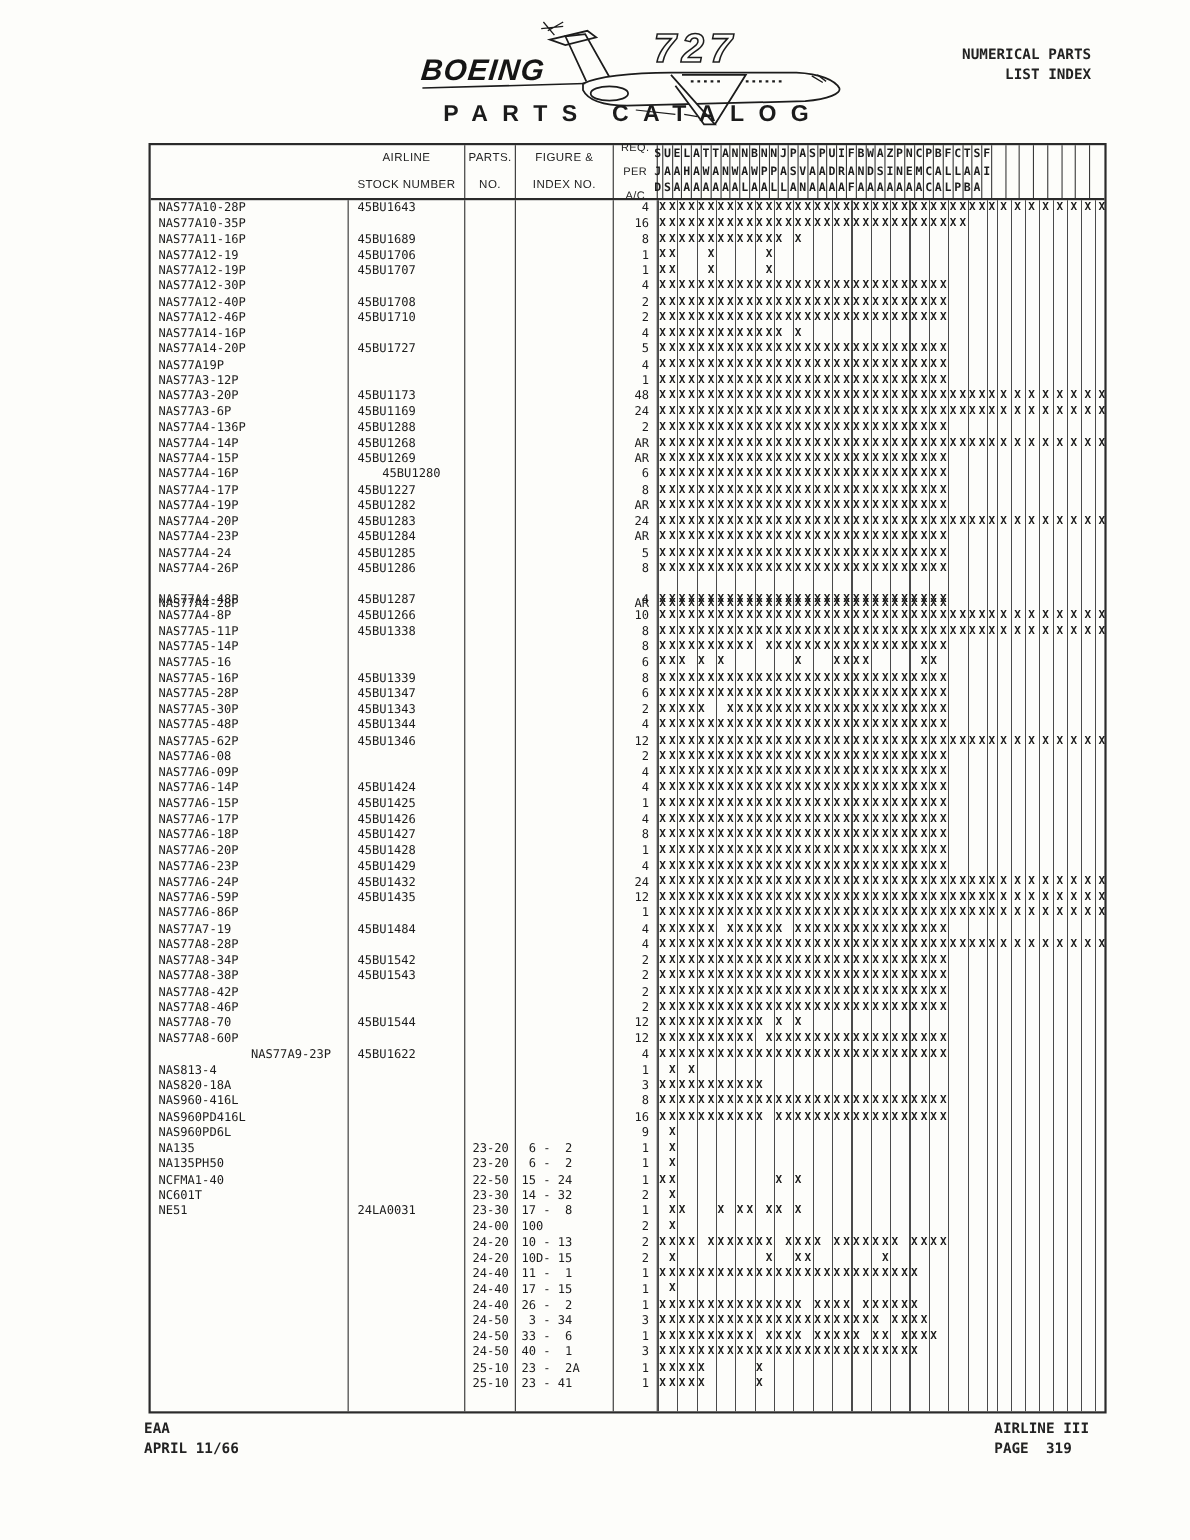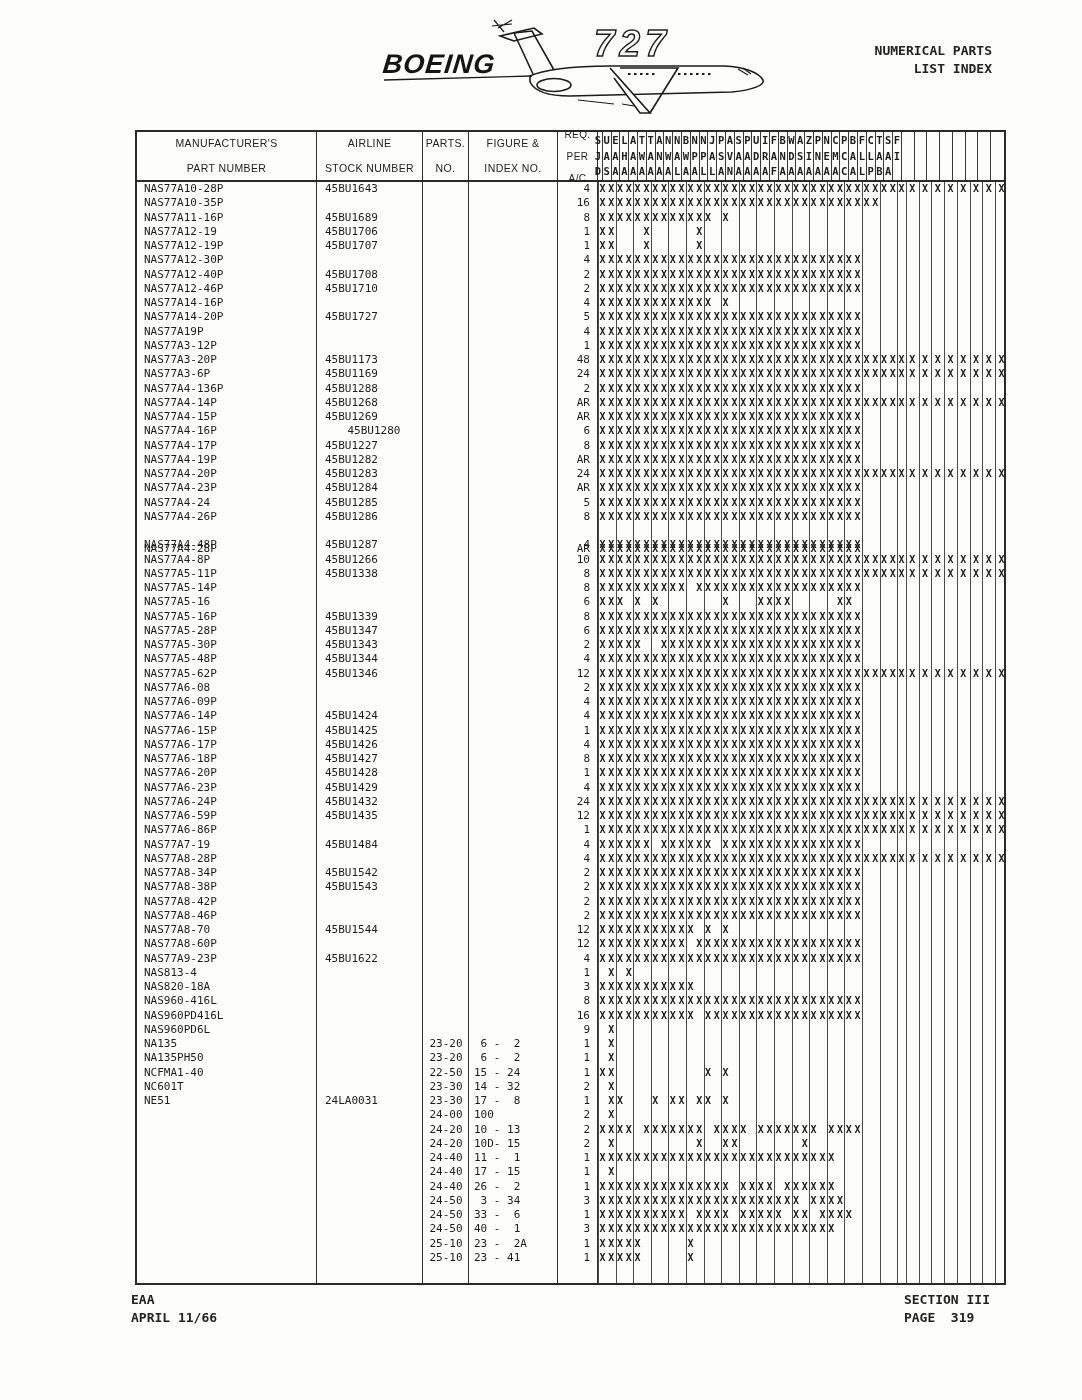--- a/index.html
+++ b/index.html
@@ -89,30 +89,26 @@
         <path d="M228,52 L268,97 L258,97 L232,62" fill="#fdfdfa"></path>
         <path d="M238,52 L296,52 L268,97"></path>
 
         <path d="M196,84 L232,88 M240,88 L252,90" stroke-width="1.1"></path>
 
         <path d="M2,64 L150,60" stroke-width="1.4"></path>
       </g>
       <text x="6" y="57" font-family="Liberation Sans, sans-serif" font-size="27" font-weight="bold" font-style="italic" letter-spacing="1" fill="#151515" transform="skewX(-6)">BOEING</text>
     </svg>
   </div>
+  <div class="catalog-title">PARTS CATALOG</div>
 
   <div class="corner-title"><span>NUMERICAL PARTS</span><br><span>LIST INDEX</span></div>
 
   <div class="ptable">
     <div class="thead" id="thead">
-        <div class="th" style="left: 0px; width: 180px;">
-          <span>MANUFACTURER'S</span>
-          <br>
-          <span>PART NUMBER</span>
-        </div>
         <div class="th" style="left: 180px; width: 106px;">
           <span>AIRLINE</span>
           <br>
           <span>STOCK NUMBER</span>
         </div>
         <div class="th" style="left: 286px; width: 46px;">
           <span>PARTS.</span>
           <br>
           <span>NO.</span>
         </div>
@@ -747,21 +743,21 @@
         </div>
         <div class="row" style="top: 755.25px;">
           <div class="cell" style="left: 0px; width: 180px; text-align: left; padding: 0px 0px 0px 7px;">NAS77A8-60P</div>
           <div class="cell" style="left: 180px; width: 106px; text-align: left; padding: 0px 0px 0px 8px;"></div>
           <div class="cell" style="left: 286px; width: 46px; text-align: center;"></div>
           <div class="cell" style="left: 332px; width: 89px; text-align: left; padding: 0px 0px 0px 5px;"></div>
           <div class="cell" style="left: 421px; width: 40px; text-align: right; padding: 0px 8px 0px 0px;">12</div>
           <div class="cell" style="left: 461px; width: 410px;"><span class="xm" style="left: 0px; width: 8.8px;">X</span><span class="xm" style="left: 8.8px; width: 8.8px;">X</span><span class="xm" style="left: 17.6px; width: 8.8px;">X</span><span class="xm" style="left: 26.4px; width: 8.8px;">X</span><span class="xm" style="left: 35.2px; width: 8.8px;">X</span><span class="xm" style="left: 44px; width: 8.8px;">X</span><span class="xm" style="left: 52.8px; width: 8.8px;">X</span><span class="xm" style="left: 61.6px; width: 8.8px;">X</span><span class="xm" style="left: 70.4px; width: 8.8px;">X</span><span class="xm" style="left: 79.2px; width: 8.8px;">X</span><span class="xm" style="left: 96.8px; width: 8.8px;">X</span><span class="xm" style="left: 105.6px; width: 8.8px;">X</span><span class="xm" style="left: 114.4px; width: 8.8px;">X</span><span class="xm" style="left: 123.2px; width: 8.8px;">X</span><span class="xm" style="left: 132px; width: 8.8px;">X</span><span class="xm" style="left: 140.8px; width: 8.8px;">X</span><span class="xm" style="left: 149.6px; width: 8.8px;">X</span><span class="xm" style="left: 158.4px; width: 8.8px;">X</span><span class="xm" style="left: 167.2px; width: 8.8px;">X</span><span class="xm" style="left: 176px; width: 8.8px;">X</span><span class="xm" style="left: 184.8px; width: 8.8px;">X</span><span class="xm" style="left: 193.6px; width: 8.8px;">X</span><span class="xm" style="left: 202.4px; width: 8.8px;">X</span><span class="xm" style="left: 211.2px; width: 8.8px;">X</span><span class="xm" style="left: 220px; width: 8.8px;">X</span><span class="xm" style="left: 228.8px; width: 8.8px;">X</span><span class="xm" style="left: 237.6px; width: 8.8px;">X</span><span class="xm" style="left: 246.4px; width: 8.8px;">X</span><span class="xm" style="left: 255.2px; width: 8.8px;">X</span></div>
         </div>
         <div class="row" style="top: 769.5px;">
-          <div class="cell" style="left: 0px; width: 164px; text-align: left; padding: 0px 0px 0px 7px;">NAS77A9-23P</div>
+          <div class="cell" style="left: 0px; width: 164px; text-align: right; padding: 0px 0px 0px 7px;">NAS77A9-23P</div>
           <div class="cell" style="left: 180px; width: 106px; text-align: left; padding: 0px 0px 0px 8px;">45BU1622</div>
           <div class="cell" style="left: 286px; width: 46px; text-align: center;"></div>
           <div class="cell" style="left: 332px; width: 89px; text-align: left; padding: 0px 0px 0px 5px;"></div>
           <div class="cell" style="left: 421px; width: 40px; text-align: right; padding: 0px 8px 0px 0px;">4</div>
           <div class="cell" style="left: 461px; width: 410px;"><span class="xm" style="left: 0px; width: 8.8px;">X</span><span class="xm" style="left: 8.8px; width: 8.8px;">X</span><span class="xm" style="left: 17.6px; width: 8.8px;">X</span><span class="xm" style="left: 26.4px; width: 8.8px;">X</span><span class="xm" style="left: 35.2px; width: 8.8px;">X</span><span class="xm" style="left: 44px; width: 8.8px;">X</span><span class="xm" style="left: 52.8px; width: 8.8px;">X</span><span class="xm" style="left: 61.6px; width: 8.8px;">X</span><span class="xm" style="left: 70.4px; width: 8.8px;">X</span><span class="xm" style="left: 79.2px; width: 8.8px;">X</span><span class="xm" style="left: 88px; width: 8.8px;">X</span><span class="xm" style="left: 96.8px; width: 8.8px;">X</span><span class="xm" style="left: 105.6px; width: 8.8px;">X</span><span class="xm" style="left: 114.4px; width: 8.8px;">X</span><span class="xm" style="left: 123.2px; width: 8.8px;">X</span><span class="xm" style="left: 132px; width: 8.8px;">X</span><span class="xm" style="left: 140.8px; width: 8.8px;">X</span><span class="xm" style="left: 149.6px; width: 8.8px;">X</span><span class="xm" style="left: 158.4px; width: 8.8px;">X</span><span class="xm" style="left: 167.2px; width: 8.8px;">X</span><span class="xm" style="left: 176px; width: 8.8px;">X</span><span class="xm" style="left: 184.8px; width: 8.8px;">X</span><span class="xm" style="left: 193.6px; width: 8.8px;">X</span><span class="xm" style="left: 202.4px; width: 8.8px;">X</span><span class="xm" style="left: 211.2px; width: 8.8px;">X</span><span class="xm" style="left: 220px; width: 8.8px;">X</span><span class="xm" style="left: 228.8px; width: 8.8px;">X</span><span class="xm" style="left: 237.6px; width: 8.8px;">X</span><span class="xm" style="left: 246.4px; width: 8.8px;">X</span><span class="xm" style="left: 255.2px; width: 8.8px;">X</span></div>
         </div>
         <div class="row" style="top: 783.75px;">
           <div class="cell" style="left: 0px; width: 180px; text-align: left; padding: 0px 0px 0px 7px;">NAS813-4</div>
           <div class="cell" style="left: 180px; width: 106px; text-align: left; padding: 0px 0px 0px 8px;"></div>
           <div class="cell" style="left: 286px; width: 46px; text-align: center;"></div>
@@ -926,14 +922,14 @@
           <div class="cell" style="left: 180px; width: 106px; text-align: left; padding: 0px 0px 0px 8px;"></div>
           <div class="cell" style="left: 286px; width: 46px; text-align: center;">25-10</div>
           <div class="cell" style="left: 332px; width: 89px; text-align: left; padding: 0px 0px 0px 5px;">23 - 41</div>
           <div class="cell" style="left: 421px; width: 40px; text-align: right; padding: 0px 8px 0px 0px;">1</div>
           <div class="cell" style="left: 461px; width: 410px;"><span class="xm" style="left: 0px; width: 8.8px;">X</span><span class="xm" style="left: 8.8px; width: 8.8px;">X</span><span class="xm" style="left: 17.6px; width: 8.8px;">X</span><span class="xm" style="left: 26.4px; width: 8.8px;">X</span><span class="xm" style="left: 35.2px; width: 8.8px;">X</span><span class="xm" style="left: 88px; width: 8.8px;">X</span></div>
         </div>
       </div>
   </div>
 
   <div class="footer-left"><span>EAA</span><br><span>APRIL 11/66</span></div>
-  <div class="footer-right"><span>SECTION III</span><br><span>PAGE  319</span></div>
+  <div class="footer-right"><span>AIRLINE III</span><br><span>PAGE  319</span></div>
 </div>
 
 </body></html>

